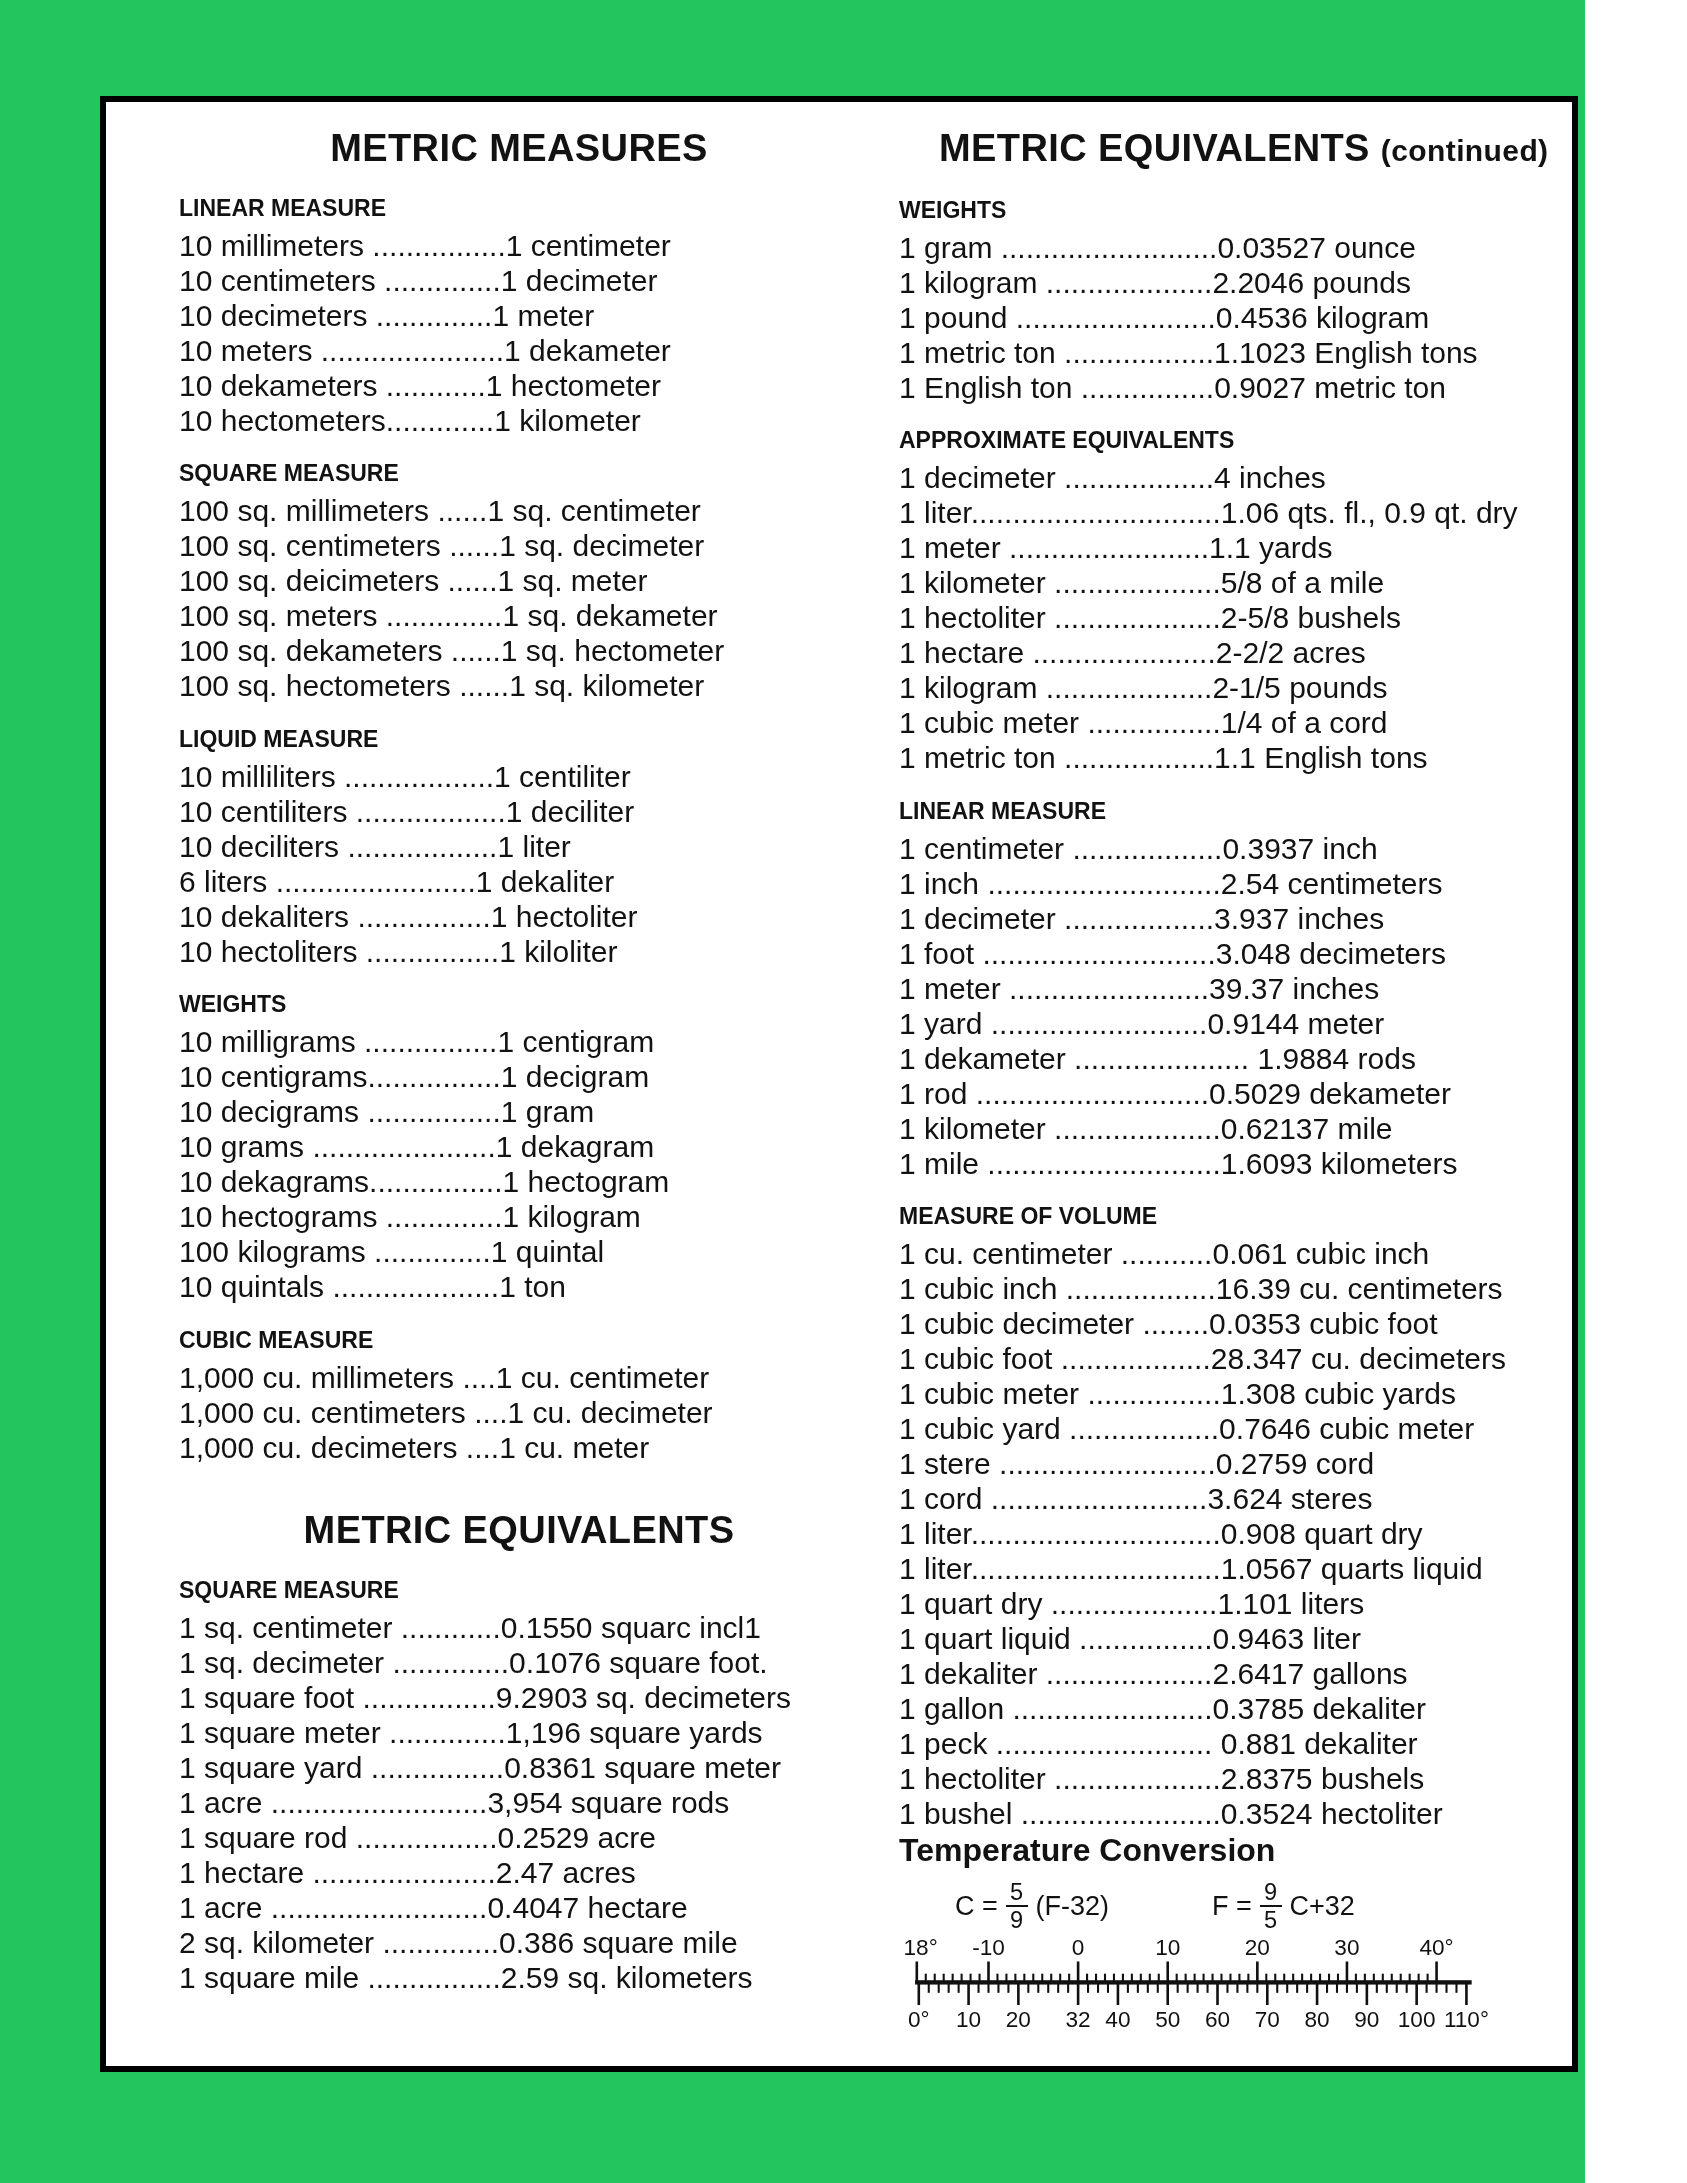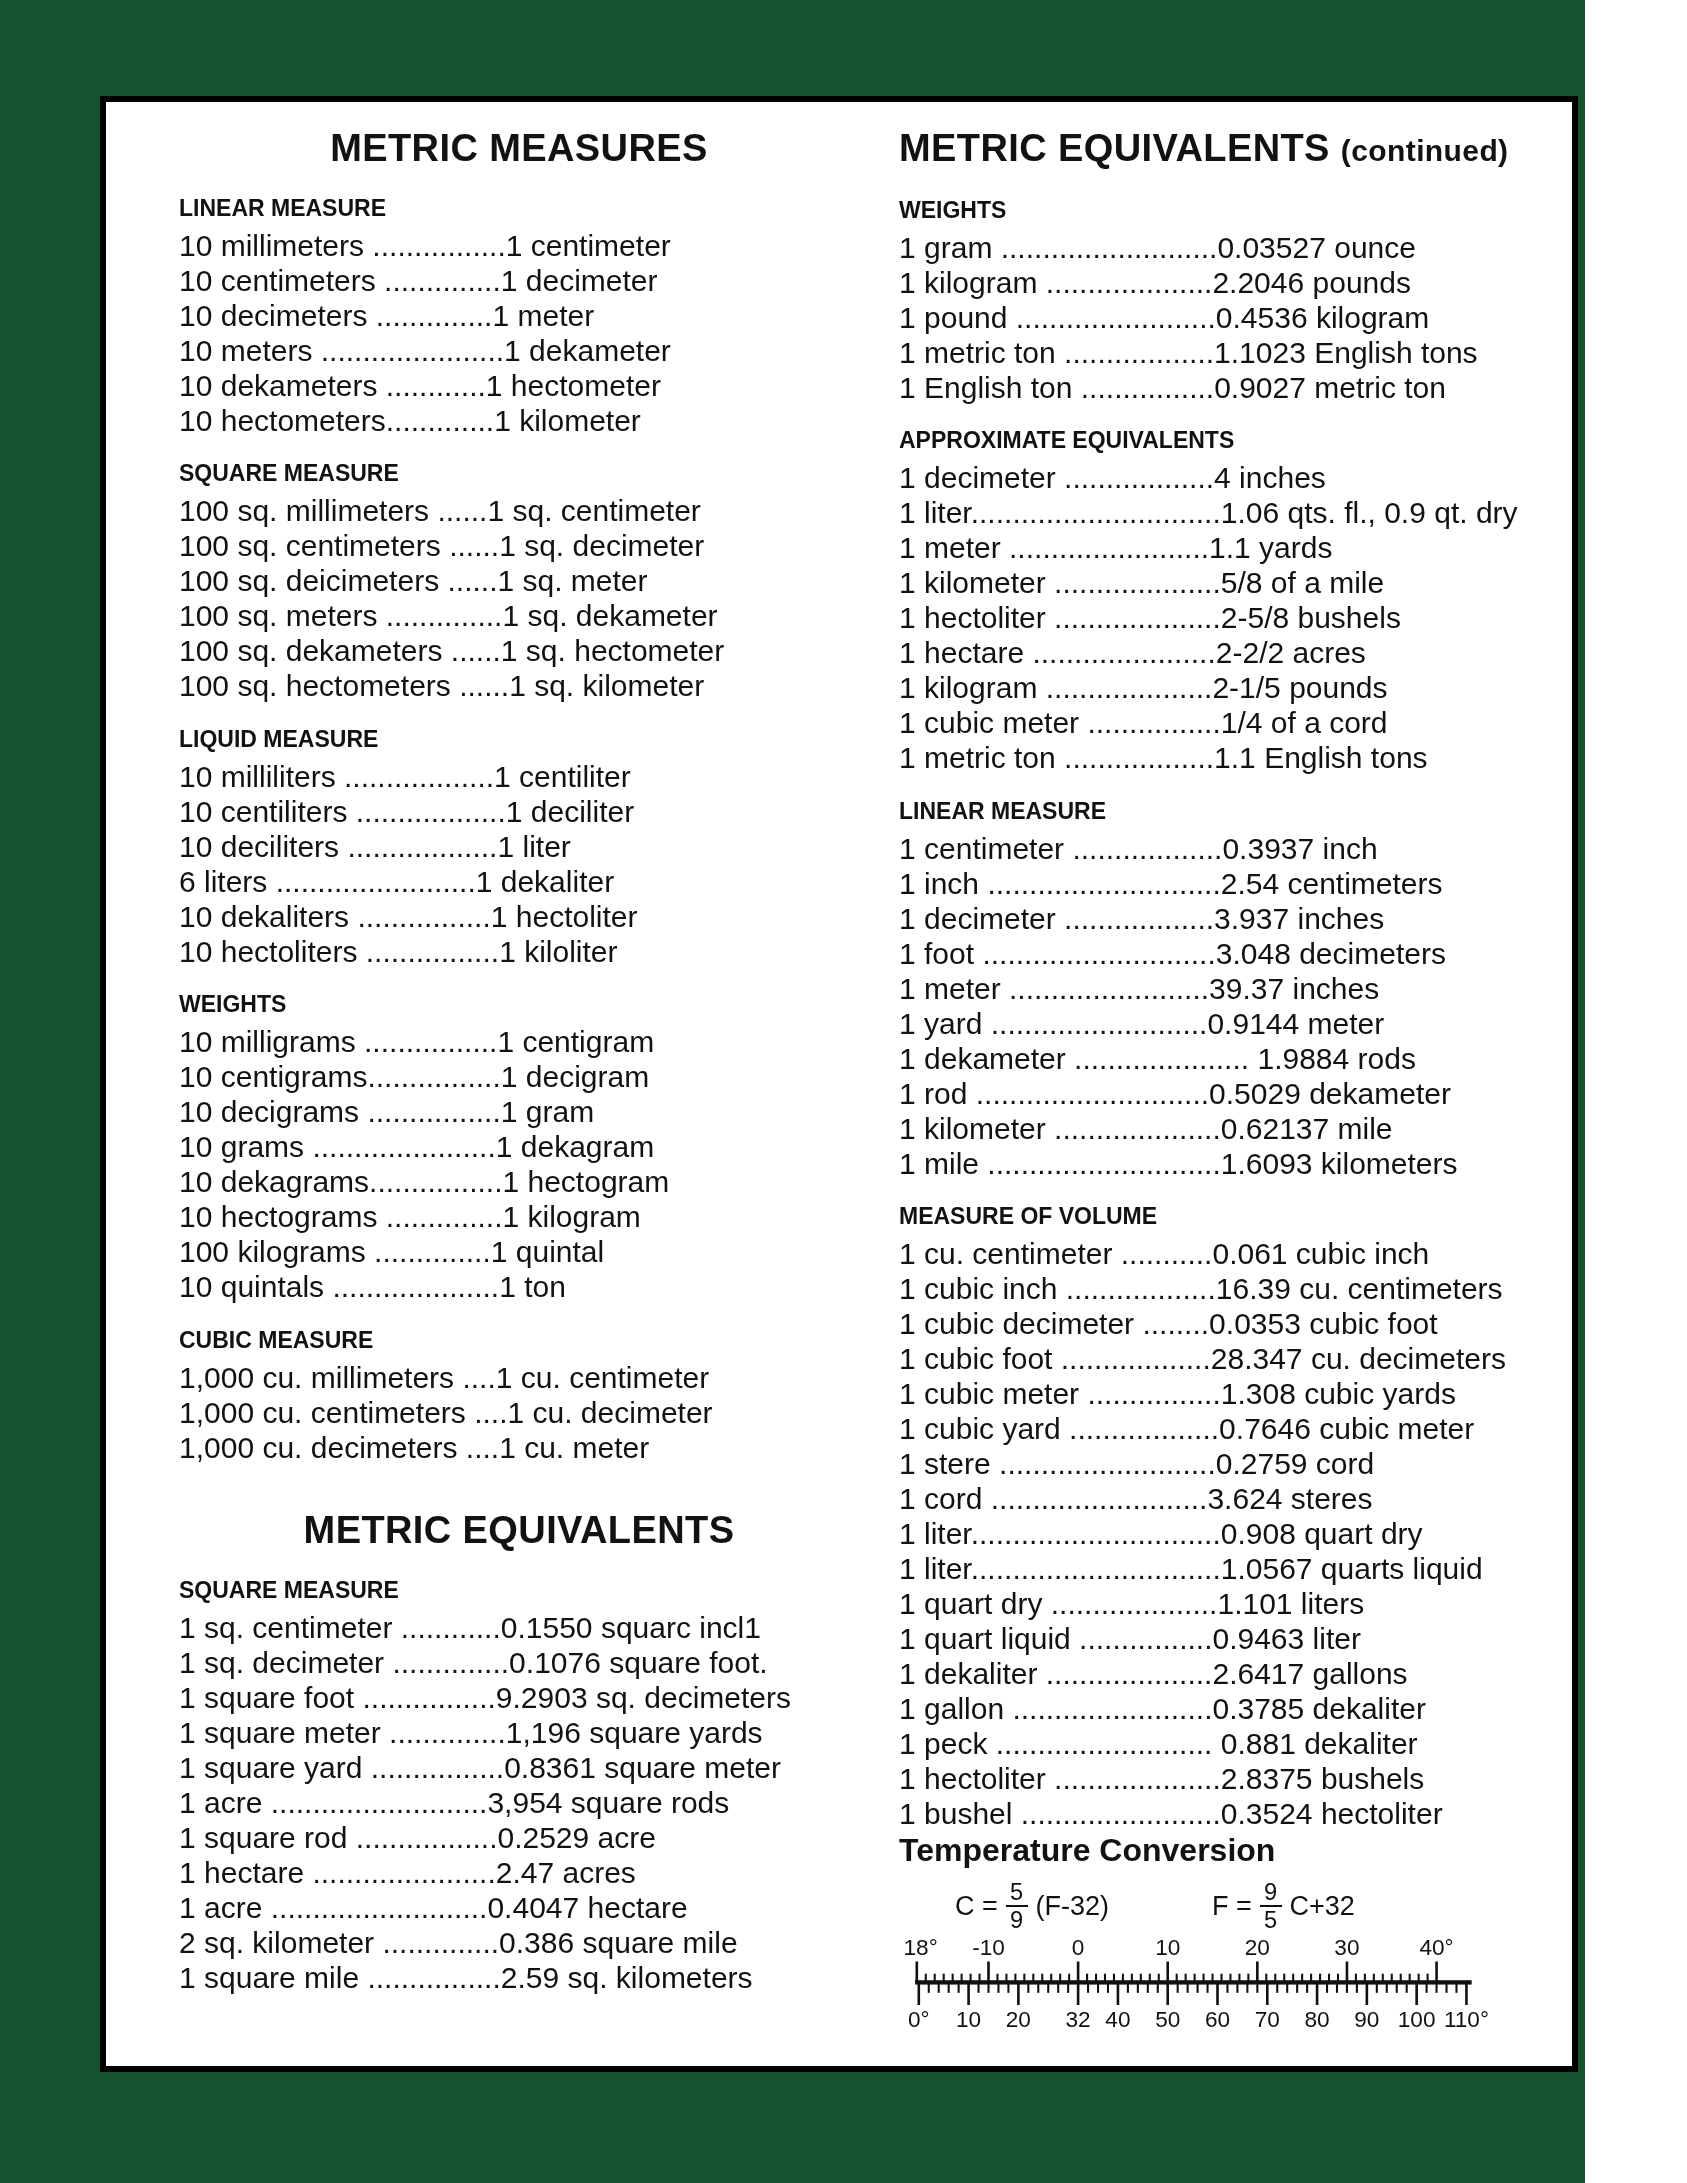--- a/index.html
+++ b/index.html
@@ -1,20 +1,20 @@
 <!DOCTYPE html>
 <html style="font-size:14px"><head>
 <meta charset="utf-8">
 <style>
   html, body { margin: 0; padding: 0; background: #ffffff; }
   .canvas {
     position: relative;
     width: 1585px;
     height: 2184px;
-    background: #14532d;
+    background: #22c55e;
     font-family: "Liberation Sans", sans-serif;
     color: #121212;
     overflow: hidden;
   }
   .frame {
     position: absolute;
     left: 100px;
     top: 96px;
     width: 1478px;
     height: 1976px;
@@ -27,21 +27,21 @@
   .col-right { left: 793px; width: 690px; }
 
   .big-title {
     font-size: 38px;
     font-weight: 700;
     line-height: 47px;
     text-align: center;
     letter-spacing: 0.4px;
     white-space: nowrap;
   }
-  .col-right .big-title { text-align: left; }
+  .col-right .big-title { text-align: left; margin-left: 40px; }
   .cont-suffix { font-size: 30px; font-weight: 700; }
 
   .section-heading {
     font-size: 23px;
     font-weight: 700;
     line-height: 39px;
     margin-top: 16.6px;
     white-space: nowrap;
   }
   .measure-line {

